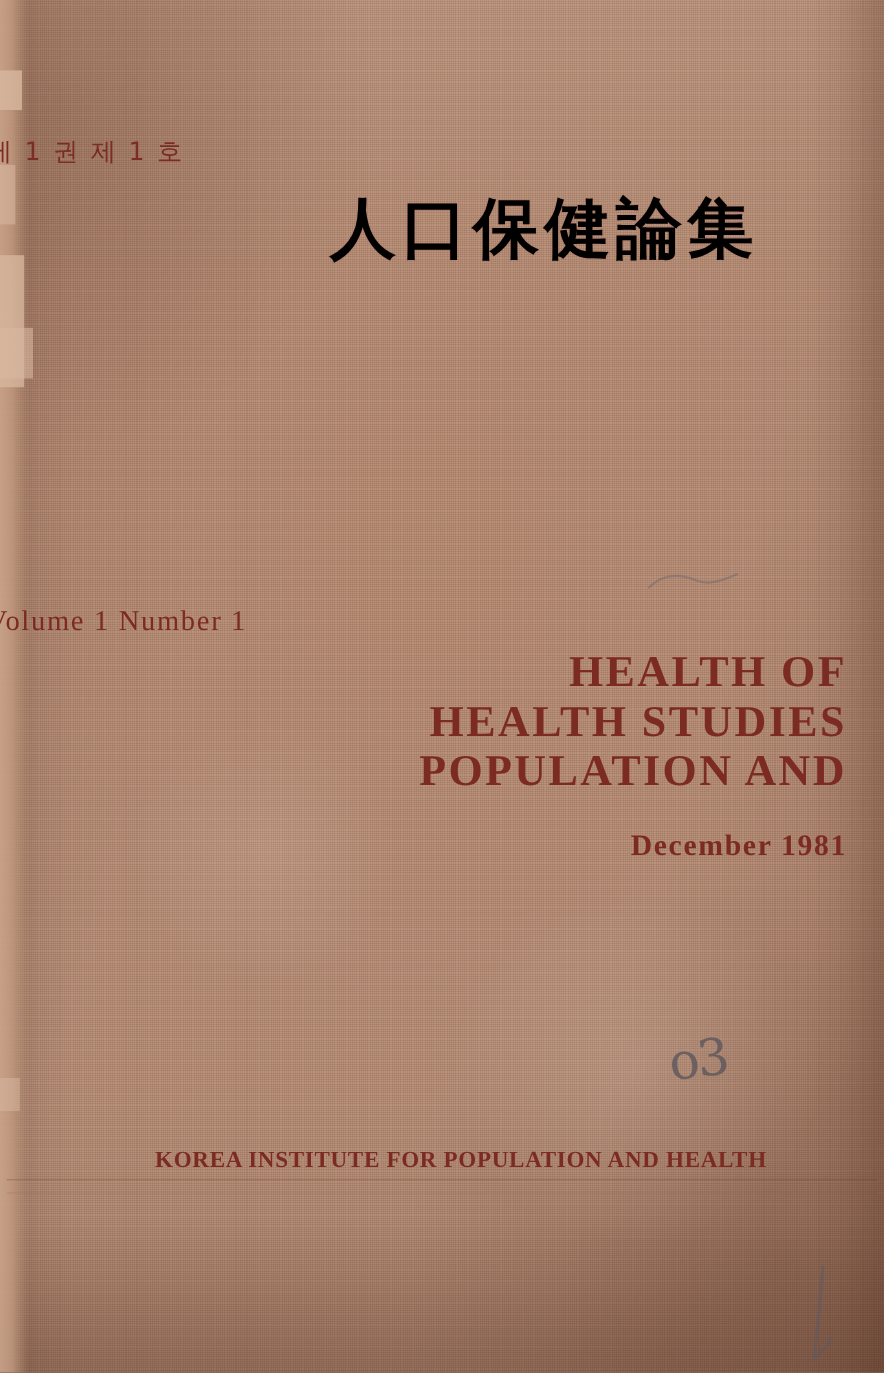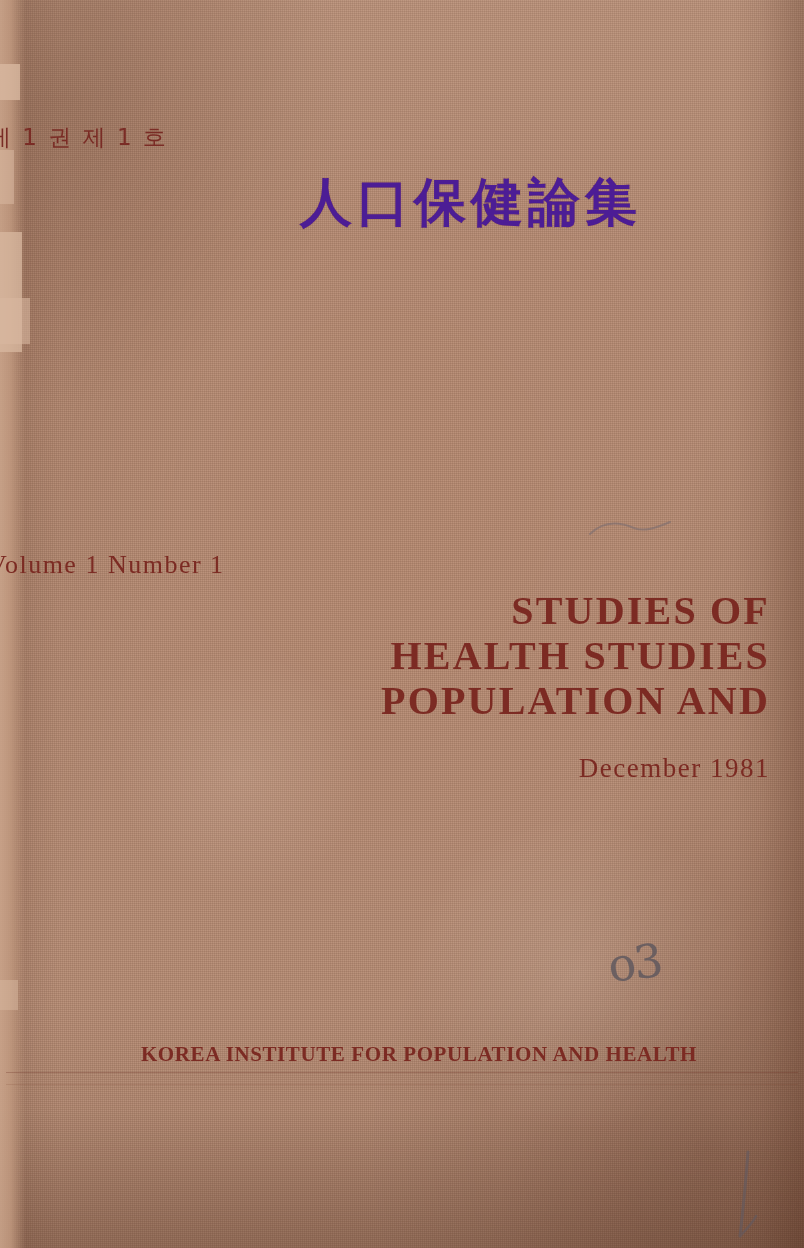--- a/index.html
+++ b/index.html
@@ -82,25 +82,25 @@
     font-size: 23px;
     letter-spacing: 2px;
     font-family: "DejaVu Sans", sans-serif;
     color: #7a2c25;
     white-space: nowrap;
   }
 
   #title-kr {
     position: absolute;
     left: 300px; top: 168px;
-    font-size: 52px;
+    font-size: 60px;
     font-weight: 700;
     letter-spacing: 5px;
     font-family: "DejaVu Sans", sans-serif;
-    color: #4c1d95;
+    color: #000000;
     white-space: nowrap;
     text-shadow: 0 0 1px rgba(124,43,35,0.5);
   }
 
   #date-kr {
     position: absolute;
     left: 632px; top: 262px;
     font-size: 25px;
     letter-spacing: 1px;
     font-family: "DejaVu Sans", sans-serif;
@@ -127,21 +127,21 @@
     letter-spacing: 2.2px;
     line-height: 45px;
     white-space: nowrap;
   }
   #title-en .ln { display: block; }
 
   #date-en {
     position: absolute;
     right: 34px; top: 753px;
     font-size: 27px;
-    font-weight: 400;
+    font-weight: 700;
     letter-spacing: 1.5px;
     color: #7c2b23;
     white-space: nowrap;
   }
 
   #publisher {
     position: absolute;
     left: 0; top: 1042px;
     width: 804px;
     text-align: center;
@@ -210,21 +210,21 @@
   <div class="rule" style="top:1084px;opacity:.5;"></div>
 
   <div id="volume-kr">제 1 권 제 1 호</div>
 
   <div id="title-kr">人口保健論集</div>
 
 
   <div id="volume-en">Volume 1 Number 1</div>
 
   <div id="title-en">
-    <span class="ln">STUDIES OF</span>
+    <span class="ln">HEALTH OF</span>
     <span class="ln">HEALTH STUDIES</span>
     <span class="ln">POPULATION AND</span>
   </div>
 
   <div id="date-en">December 1981</div>
 
   <div id="publisher">KOREA INSTITUTE FOR POPULATION AND HEALTH</div>
 
   <div id="pencil-number">o3</div>
 

